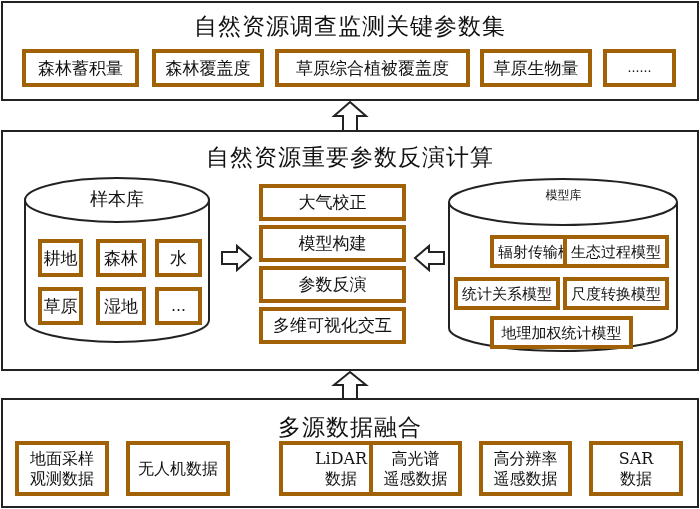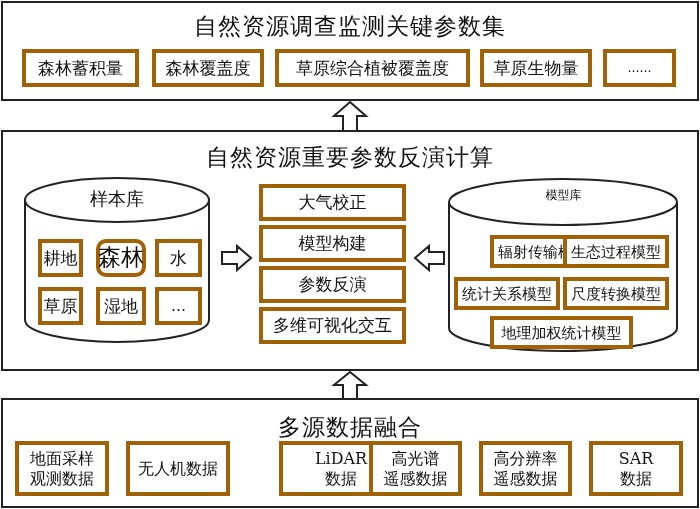--- a/index.html
+++ b/index.html
@@ -30,21 +30,21 @@
 <div class="panel" style="left:1px;top:130px;width:698px;height:241px;">
   <div class="title" style="top:10px;">自然资源重要参数反演计算</div>
 </div>
 
 <svg style="left:22px;top:175px;" width="190" height="170">
   <path d="M3,25 L3,145 A92,22 0 0 0 187,145 L187,25" fill="#fff" stroke="#222" stroke-width="2"></path>
   <ellipse cx="95" cy="25" rx="92" ry="22" fill="#fff" stroke="#222" stroke-width="2"></ellipse>
 </svg>
 <div class="lbl" style="left:22px;top:187px;width:190px;font-size:18px;">样本库</div>
 <div class="box" style="left:38px;top:239px;width:45px;height:38px;font-size:17px;">耕地</div>
-<div class="box" style="left:96px;top:239px;width:50px;height:38px;font-size:23px;border-radius:10px;">森林</div>
+<div class="box" style="left:96px;top:239px;width:50px;height:38px;font-size:17px;">森林</div>
 <div class="box" style="left:155px;top:239px;width:47px;height:38px;font-size:17px;">水</div>
 <div class="box" style="left:38px;top:287px;width:45px;height:38px;font-size:17px;text-align:right;">草原</div>
 <div class="box" style="left:96px;top:287px;width:50px;height:38px;font-size:17px;">湿地</div>
 <div class="box" style="left:155px;top:287px;width:47px;height:38px;font-size:15px;">…</div>
 
 <svg style="left:220px;top:244px;" width="34" height="28">
   <polygon points="2,8 17,8 17,2 31,14 17,26 17,20 2,20" fill="#fff" stroke="#222" stroke-width="2"></polygon>
 </svg>
 
 <div class="box" style="left:259px;top:184px;width:147px;height:37px;font-size:17px;">大气校正</div>

